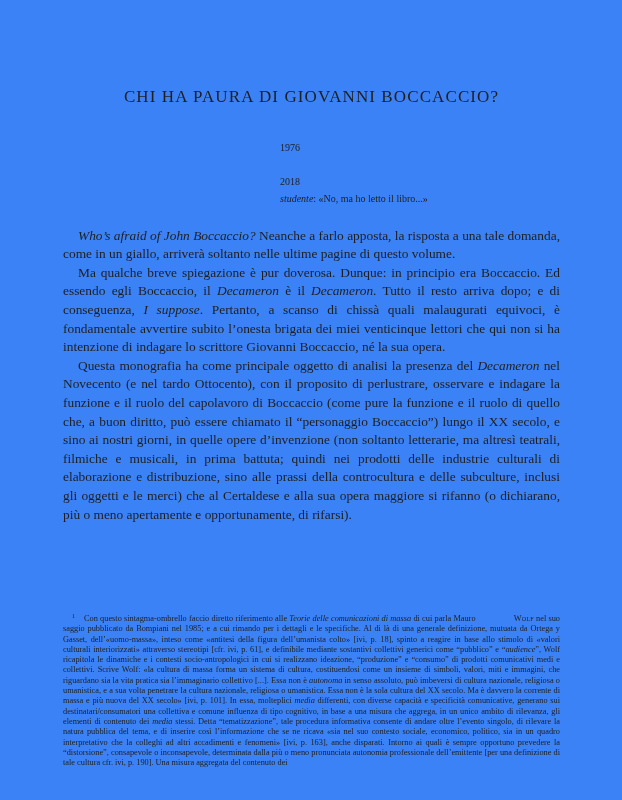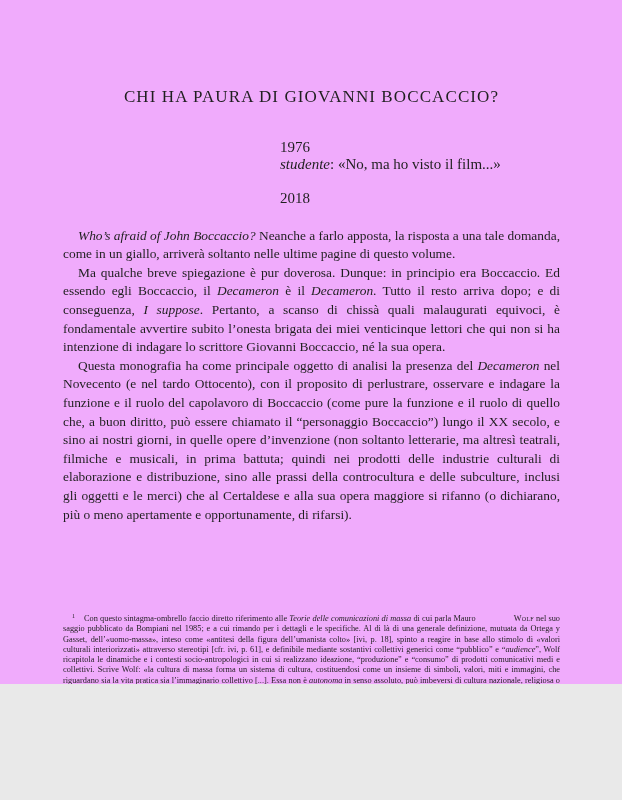--- a/index.html
+++ b/index.html
@@ -1,21 +1,21 @@
 <!DOCTYPE html>
 <html lang="it"><head>
 <meta charset="utf-8">
 <style>
   html,body{margin:0;padding:0;}
   body{background:#e9e9e9;}
   .page{
     position:relative;
-    width:622px;height:684px;
+    width:622px;height:800px;
     margin:0 auto;
-    background:#f0abfc;
+    background:#3b82f6;
     font-family:"Liberation Serif", serif;
     color:#1f1f1f;
     overflow:hidden;
   }
   .content{
     position:absolute;
     left:63px;top:0;
     width:497px;
   }
   .title{
@@ -25,21 +25,21 @@
     font-weight:400;
     letter-spacing:1.1px;
     line-height:22px;
   }
   .epigraphs{
     margin-top:31px;
     margin-left:217px;
   }
   .epigraph{
     margin:0 0 17px 0;
-    font-size:15px;
+    font-size:10px;
     line-height:17.2px;
   }
   .epigraph .year{display:block;}
   .epigraph .ep-line{display:block;}
   .body-text{
     margin-top:19px;
   }
   .body-text p{
     margin:0;
     font-size:13.4px;
@@ -80,25 +80,25 @@
 
 <div class="page">
   <div class="content">
 
     <h1 class="title">CHI HA PAURA DI GIOVANNI BOCCACCIO?</h1>
 
     <div class="epigraphs">
 
         <div class="epigraph">
           <span class="year">1976</span>
-          <span class="ep-line"><i>studente</i>: «No, ma ho visto il film...»</span>
         </div>
 
         <div class="epigraph">
           <span class="year">2018</span>
+          <span class="ep-line"><i>studente</i>: «No, ma ho letto il libro...»</span>
         </div>
 
     </div>
 
     <div class="body-text">
 
         <p><i>Who’s afraid of John Boccaccio?</i> Neanche a farlo apposta, la risposta a una tale domanda, come in un giallo, arriverà soltanto nelle ultime pagine di questo volume.</p>
 
         <p>Ma qualche breve spiegazione è pur doverosa. Dunque: in principio era Boccaccio. Ed essendo egli Boccaccio, il <i>Decameron</i> è il <i>Decameron</i>. Tutto il resto arriva dopo; e di conseguenza, <i>I suppose</i>. Pertanto, a scanso di chissà quali malaugurati equivoci, è fondamentale avvertire subito l’onesta brigata dei miei venticinque lettori che qui non si ha intenzione di indagare lo scrittore Giovanni Boccaccio, né la sua opera.</p>
 

